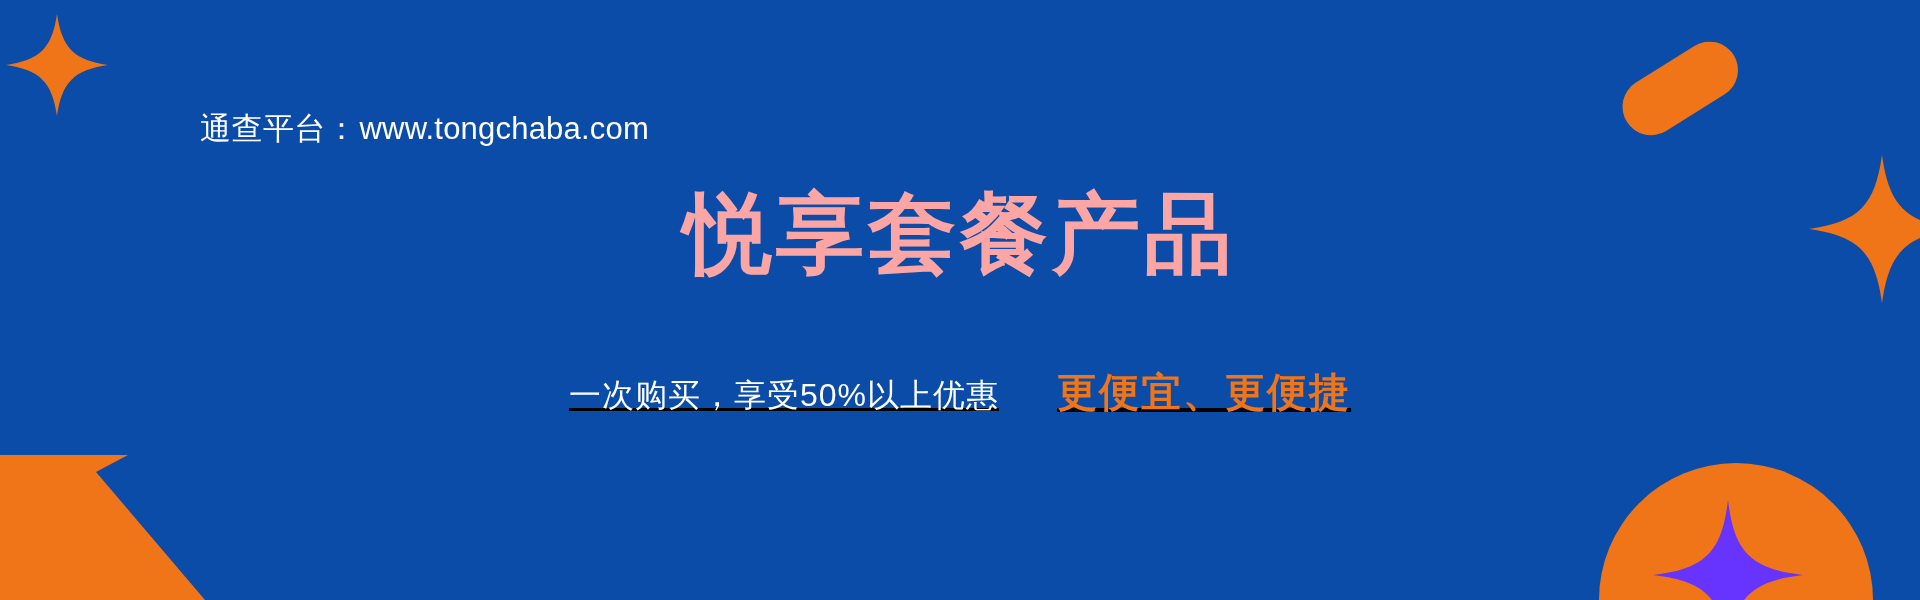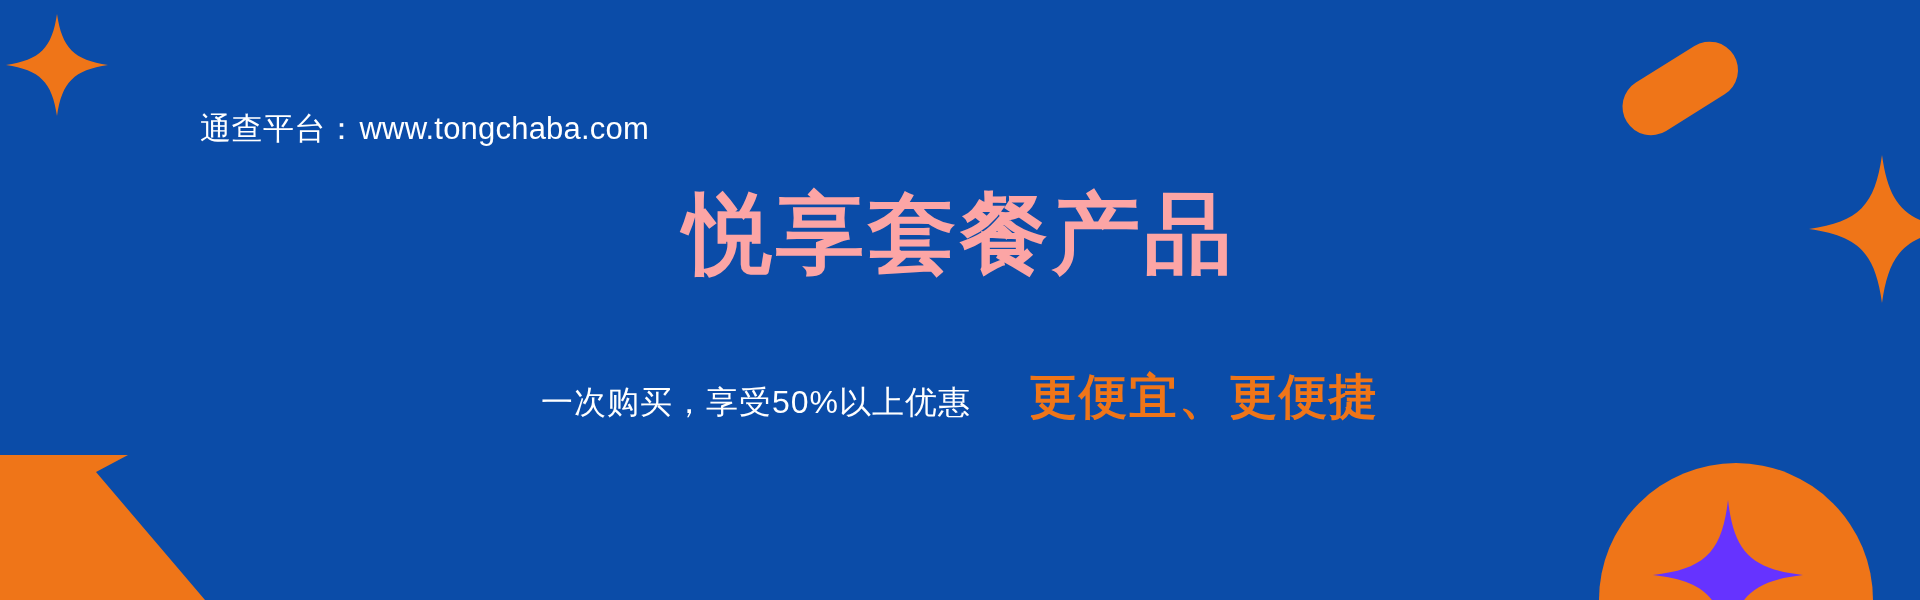--- a/index.html
+++ b/index.html
@@ -67,30 +67,31 @@
   .subtitle-row {
     position: absolute;
     left: 0;
     right: 0;
     top: 365px;
     display: flex;
     justify-content: center;
     align-items: baseline;
     gap: 58px;
     white-space: nowrap;
+    text-decoration: underline;
   }
   .subtitle-plain {
     color: #FFFFFF;
     font-size: 32px;
     font-weight: 400;
     letter-spacing: 1px;
   }
   .subtitle-accent {
     color: #EF7518;
-    font-size: 48px;
+    font-size: 40px;
     font-weight: 700;
     letter-spacing: 2px;
   }
 </style>
 </head>
 <body>
 
 <div class="banner">
 
   <svg class="decor" viewBox="0 0 1920 600" preserveAspectRatio="none" xmlns="http://www.w3.org/2000/svg">

